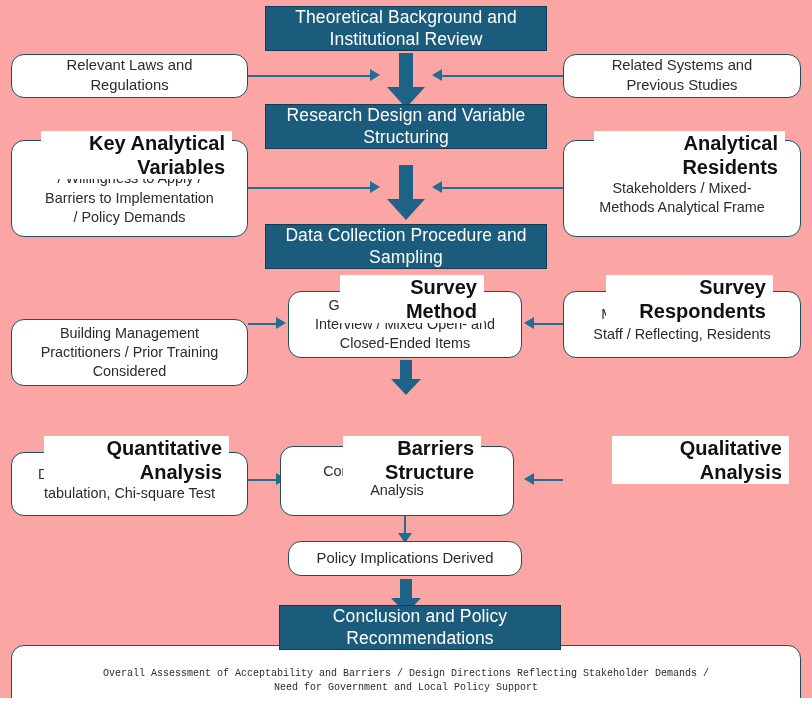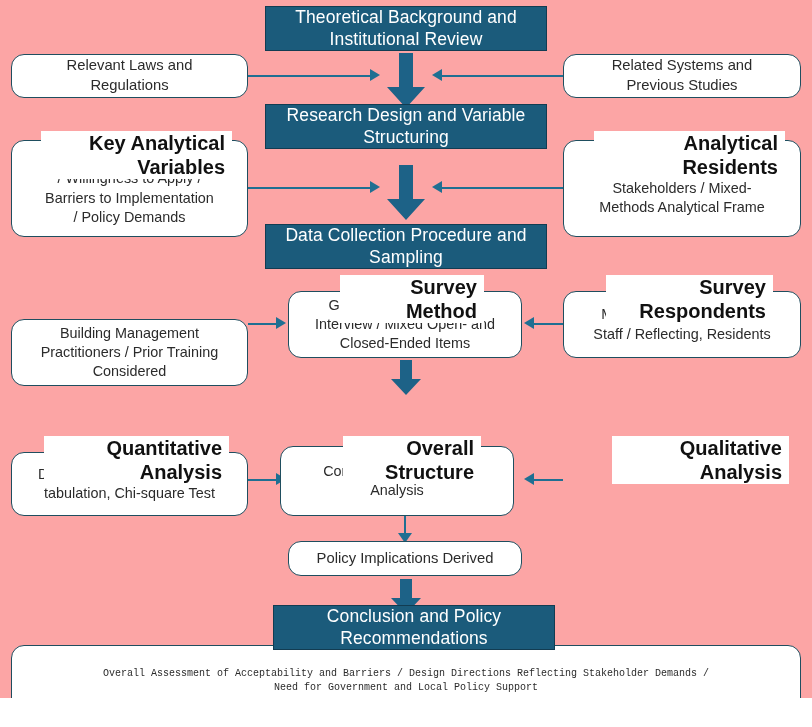--- a/index.html
+++ b/index.html
@@ -219,21 +219,21 @@
   <div class="rbox capbox" style="left:11px; top:452px; width:237px; height:64px;">
     <span class="body">Descriptive Statistics, Cross-
 tabulation, Chi-square Test</span>
   </div>
   <div class="caption" style="left:44px; top:436px; width:171px;">Quantitative Analysis</div>
 
   <div class="rbox capbox" style="left:280px; top:446px; width:234px; height:70px;">
     <span class="body">Correlation and Validity
 Analysis</span>
   </div>
-  <div class="caption" style="left:343px; top:436px; width:124px;">Overall Structure</div>
+  <div class="caption" style="left:343px; top:436px; width:124px;">Barriers Structure</div>
 
   <div class="caption" style="left:612px; top:436px; width:163px;">Qualitative Analysis</div>
 
   <div class="hline" style="left:248px; top:479px; width:28px;"></div>
   <div class="head-right" style="left:276px; top:473px;"></div>
 
   <div class="hline" style="left:534px; top:479px; width:29px;"></div>
   <div class="head-left" style="left:524px; top:473px;"></div>
 
   <div class="vline" style="left:404px; top:516px; height:19px;"></div>
@@ -247,18 +247,18 @@
     <svg width="32" height="36" viewBox="0 0 32 36" aria-hidden="true">
       <polygon points="10,0 22,0 22,19 31,19 16,35 1,19 10,19" fill="#1d6287"></polygon>
     </svg>
   </div>
 
   <div class="rbox" style="left:11px; top:645px; width:790px; height:71px; font-size:10px;font-family:Liberation Mono, monospace;">
     <span style="white-space:pre-line;">Overall Assessment of Acceptability and Barriers / Design Directions Reflecting Stakeholder Demands /
 Need for Government and Local Policy Support</span>
   </div>
 
-  <div class="stage" style="left:273px; top:605px; width:282px; height:45px;">
+  <div class="stage" style="left:279px; top:605px; width:282px; height:45px;">
     <span>Conclusion and Policy
 Recommendations</span>
   </div>
 
 </div>
 
 </body></html>

